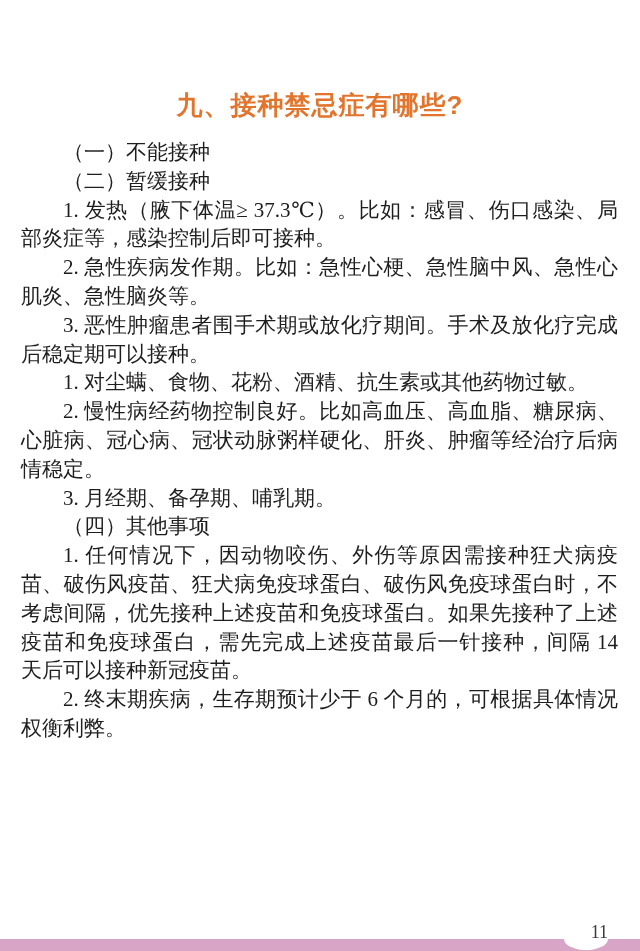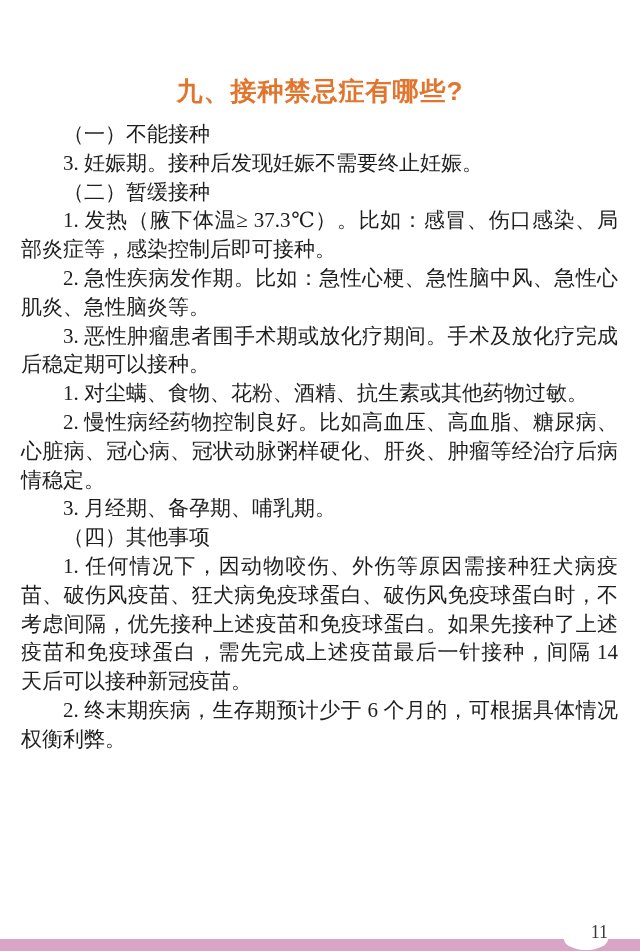--- a/index.html
+++ b/index.html
@@ -16,21 +16,21 @@
     background:#e9e9e9;
     font-family:"Liberation Serif","DejaVu Serif",serif;
   }
   .page{
     position:relative;
     width:640px;height:951px;
     background:var(--background,#fff);
     overflow:hidden;
   }
   .doc-title{
-    margin:3px;
+    margin:17px;
     padding-top:72px;
     text-align:center;
     font-family:"Liberation Sans","DejaVu Sans",sans-serif;
     font-weight:700;
     font-size:26px;
     line-height:32px;
     letter-spacing:1px;
     color:var(--title,#E2752E);
   }
   .body-text{
@@ -73,21 +73,20 @@
 </style>
 </head>
 <body>
 
 <div class="page">
 
   <h1 class="doc-title">九、接种禁忌症有哪些?</h1>
 
   <div class="body-text">
     <p>（一）不能接种</p>
-    <p>3. 妊娠期。接种后发现妊娠不需要终止妊娠。</p>
     <p>（二）暂缓接种</p>
     <p>1. 发热（腋下体温≥ 37.3℃）。比如：感冒、伤口感染、局部炎症等，感染控制后即可接种。</p>
     <p>2. 急性疾病发作期。比如：急性心梗、急性脑中风、急性心肌炎、急性脑炎等。</p>
     <p>3. 恶性肿瘤患者围手术期或放化疗期间。手术及放化疗完成后稳定期可以接种。</p>
     <p>1. 对尘螨、食物、花粉、酒精、抗生素或其他药物过敏。</p>
     <p>2. 慢性病经药物控制良好。比如高血压、高血脂、糖尿病、心脏病、冠心病、冠状动脉粥样硬化、肝炎、肿瘤等经治疗后病情稳定。</p>
     <p>3. 月经期、备孕期、哺乳期。</p>
     <p>（四）其他事项</p>
     <p>1. 任何情况下，因动物咬伤、外伤等原因需接种狂犬病疫苗、破伤风疫苗、狂犬病免疫球蛋白、破伤风免疫球蛋白时，不考虑间隔，优先接种上述疫苗和免疫球蛋白。如果先接种了上述疫苗和免疫球蛋白，需先完成上述疫苗最后一针接种，间隔 14 天后可以接种新冠疫苗。</p>
     <p>2. 终末期疾病，生存期预计少于 6 个月的，可根据具体情况权衡利弊。</p>

